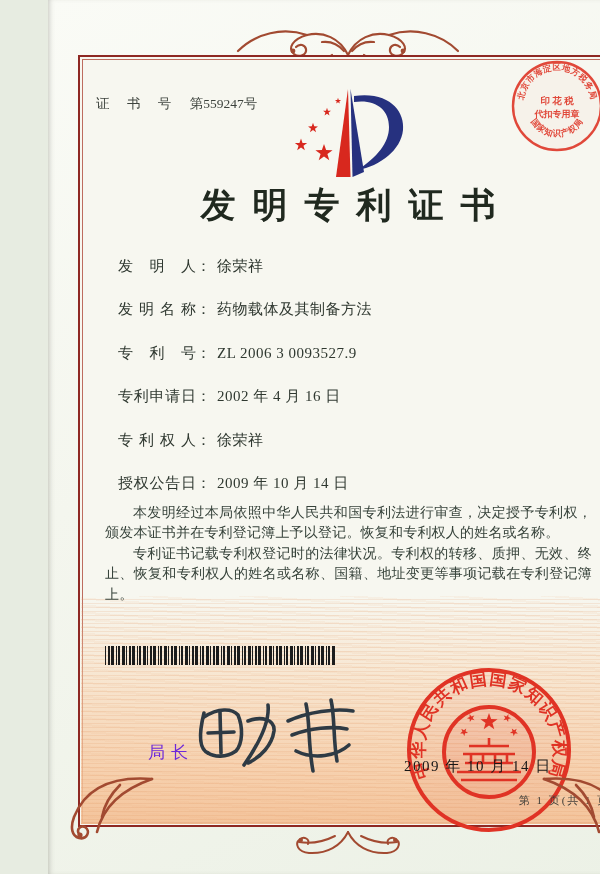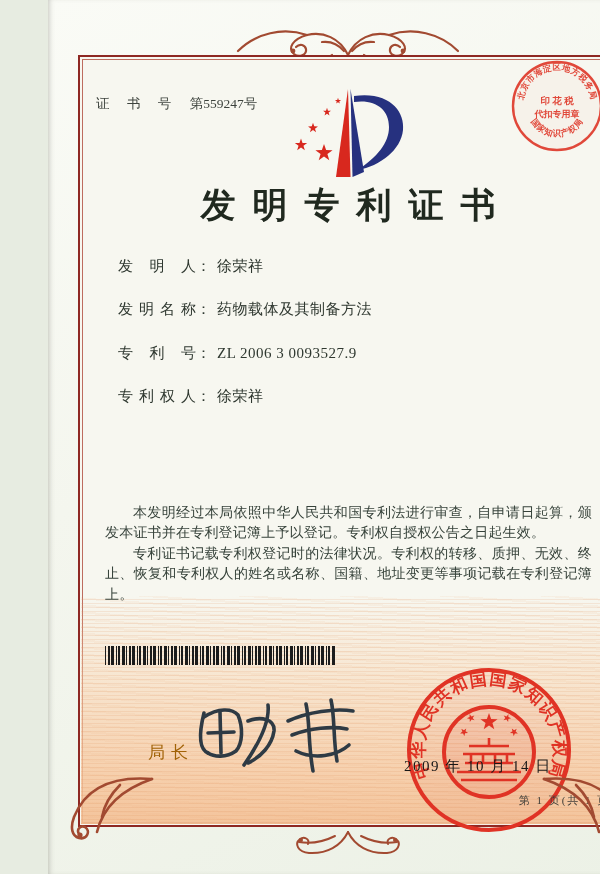--- a/index.html
+++ b/index.html
@@ -52,21 +52,21 @@
     position:absolute;left:25px;top:446px;width:487px;
     font-size:14px;line-height:20.4px;color:#36423a;text-align:justify;
   }
   .paras p{margin:0;text-indent:2em;letter-spacing:.2px;}
   .barcode{
     position:absolute;left:25px;top:589px;width:330px;height:19px;overflow:hidden;
     white-space:nowrap;font-size:0;
   }
   .barcode i{display:inline-block;height:100%;background:#1c1c1c;vertical-align:top;}
   .director-label{
-    position:absolute;left:68px;top:684px;font-size:17px;letter-spacing:6px;color:#a16207;text-align:right;
+    position:absolute;left:68px;top:684px;font-size:17px;letter-spacing:6px;color:#6d28d9;text-align:right;
   }
   .signature{position:absolute;left:104px;top:630px;}
   .sr-only{position:absolute;width:1px;height:1px;overflow:hidden;clip:rect(0 0 0 0);white-space:nowrap;}
   .seal{position:absolute;left:319px;top:603px;}
   .issue-date{
     position:absolute;left:324px;top:700px;font-size:15px;color:#171717;
     letter-spacing:1.5px;white-space:nowrap;
   }
   .page-footer{
     position:absolute;left:0;top:736px;width:100%;text-align:right;
@@ -137,26 +137,32 @@
       <div class="field-row">
         <span class="flabel">发明人</span><span class="fcolon">：</span><span class="fvalue">徐荣祥</span>
       </div>
       <div class="field-row">
         <span class="flabel">发明名称</span><span class="fcolon">：</span><span class="fvalue">药物载体及其制备方法</span>
       </div>
       <div class="field-row">
         <span class="flabel">专利号</span><span class="fcolon">：</span><span class="fvalue">ZL 2006 3 0093527.9</span>
       </div>
       <div class="field-row">
+        <span class="flabel">专利申请日</span><span class="fcolon">：</span><span class="fvalue">2002 年 4 月 16 日</span>
+      </div>
+      <div class="field-row">
         <span class="flabel">专利权人</span><span class="fcolon">：</span><span class="fvalue">徐荣祥</span>
       </div>
+      <div class="field-row">
+        <span class="flabel">授权公告日</span><span class="fcolon">：</span><span class="fvalue">2009 年 10 月 14 日</span>
+      </div>
     </div>
 
     <div class="paras">
-      <p>本发明经过本局依照中华人民共和国专利法进行审查，自申请日起算，颁发本证书并在专利登记簿上予以登记。专利权自授权公告之日起生效。</p>
+      <p>本发明经过本局依照中华人民共和国专利法进行审查，决定授予专利权，颁发本证书并在专利登记簿上予以登记。恢复和专利权人的姓名或名称。</p>
       <p>专利证书记载专利权登记时的法律状况。专利权的转移、质押、无效、终止、恢复和专利权人的姓名或名称、国籍、地址变更等事项记载在专利登记簿上。</p>
     </div>
 
     <div class="barcode"><i style="width:1px;margin-right:2px"></i><i style="width:2px;margin-right:1px"></i><i style="width:3px;margin-right:2px"></i><i style="width:1px;margin-right:1px"></i><i style="width:2px;margin-right:2px"></i><i style="width:3px;margin-right:1px"></i><i style="width:1px;margin-right:2px"></i><i style="width:2px;margin-right:1px"></i><i style="width:3px;margin-right:2px"></i><i style="width:1px;margin-right:1px"></i><i style="width:2px;margin-right:2px"></i><i style="width:3px;margin-right:1px"></i><i style="width:1px;margin-right:2px"></i><i style="width:2px;margin-right:1px"></i><i style="width:3px;margin-right:2px"></i><i style="width:1px;margin-right:1px"></i><i style="width:2px;margin-right:2px"></i><i style="width:3px;margin-right:1px"></i><i style="width:1px;margin-right:2px"></i><i style="width:2px;margin-right:1px"></i><i style="width:3px;margin-right:2px"></i><i style="width:1px;margin-right:1px"></i><i style="width:2px;margin-right:2px"></i><i style="width:3px;margin-right:1px"></i><i style="width:1px;margin-right:2px"></i><i style="width:2px;margin-right:1px"></i><i style="width:3px;margin-right:2px"></i><i style="width:1px;margin-right:1px"></i><i style="width:2px;margin-right:2px"></i><i style="width:3px;margin-right:1px"></i><i style="width:1px;margin-right:2px"></i><i style="width:2px;margin-right:1px"></i><i style="width:3px;margin-right:2px"></i><i style="width:1px;margin-right:1px"></i><i style="width:2px;margin-right:2px"></i><i style="width:3px;margin-right:1px"></i><i style="width:1px;margin-right:2px"></i><i style="width:2px;margin-right:1px"></i><i style="width:3px;margin-right:2px"></i><i style="width:1px;margin-right:1px"></i><i style="width:2px;margin-right:2px"></i><i style="width:3px;margin-right:1px"></i><i style="width:1px;margin-right:2px"></i><i style="width:2px;margin-right:1px"></i><i style="width:3px;margin-right:2px"></i><i style="width:1px;margin-right:1px"></i><i style="width:2px;margin-right:2px"></i><i style="width:3px;margin-right:1px"></i><i style="width:1px;margin-right:2px"></i><i style="width:2px;margin-right:1px"></i><i style="width:3px;margin-right:2px"></i><i style="width:1px;margin-right:1px"></i><i style="width:2px;margin-right:2px"></i><i style="width:3px;margin-right:1px"></i><i style="width:1px;margin-right:2px"></i><i style="width:2px;margin-right:1px"></i><i style="width:3px;margin-right:2px"></i><i style="width:1px;margin-right:1px"></i><i style="width:2px;margin-right:2px"></i><i style="width:3px;margin-right:1px"></i><i style="width:1px;margin-right:2px"></i><i style="width:2px;margin-right:1px"></i><i style="width:3px;margin-right:2px"></i><i style="width:1px;margin-right:1px"></i><i style="width:2px;margin-right:2px"></i><i style="width:3px;margin-right:1px"></i></div>
 
     <div class="director-label">局长</div>
     <div class="signature">
       <span class="sr-only">田力普</span>
       <svg width="190" height="96" viewBox="0 0 190 96">
         <g stroke="#2e3a44" stroke-width="3.6" fill="none" stroke-linecap="round">

